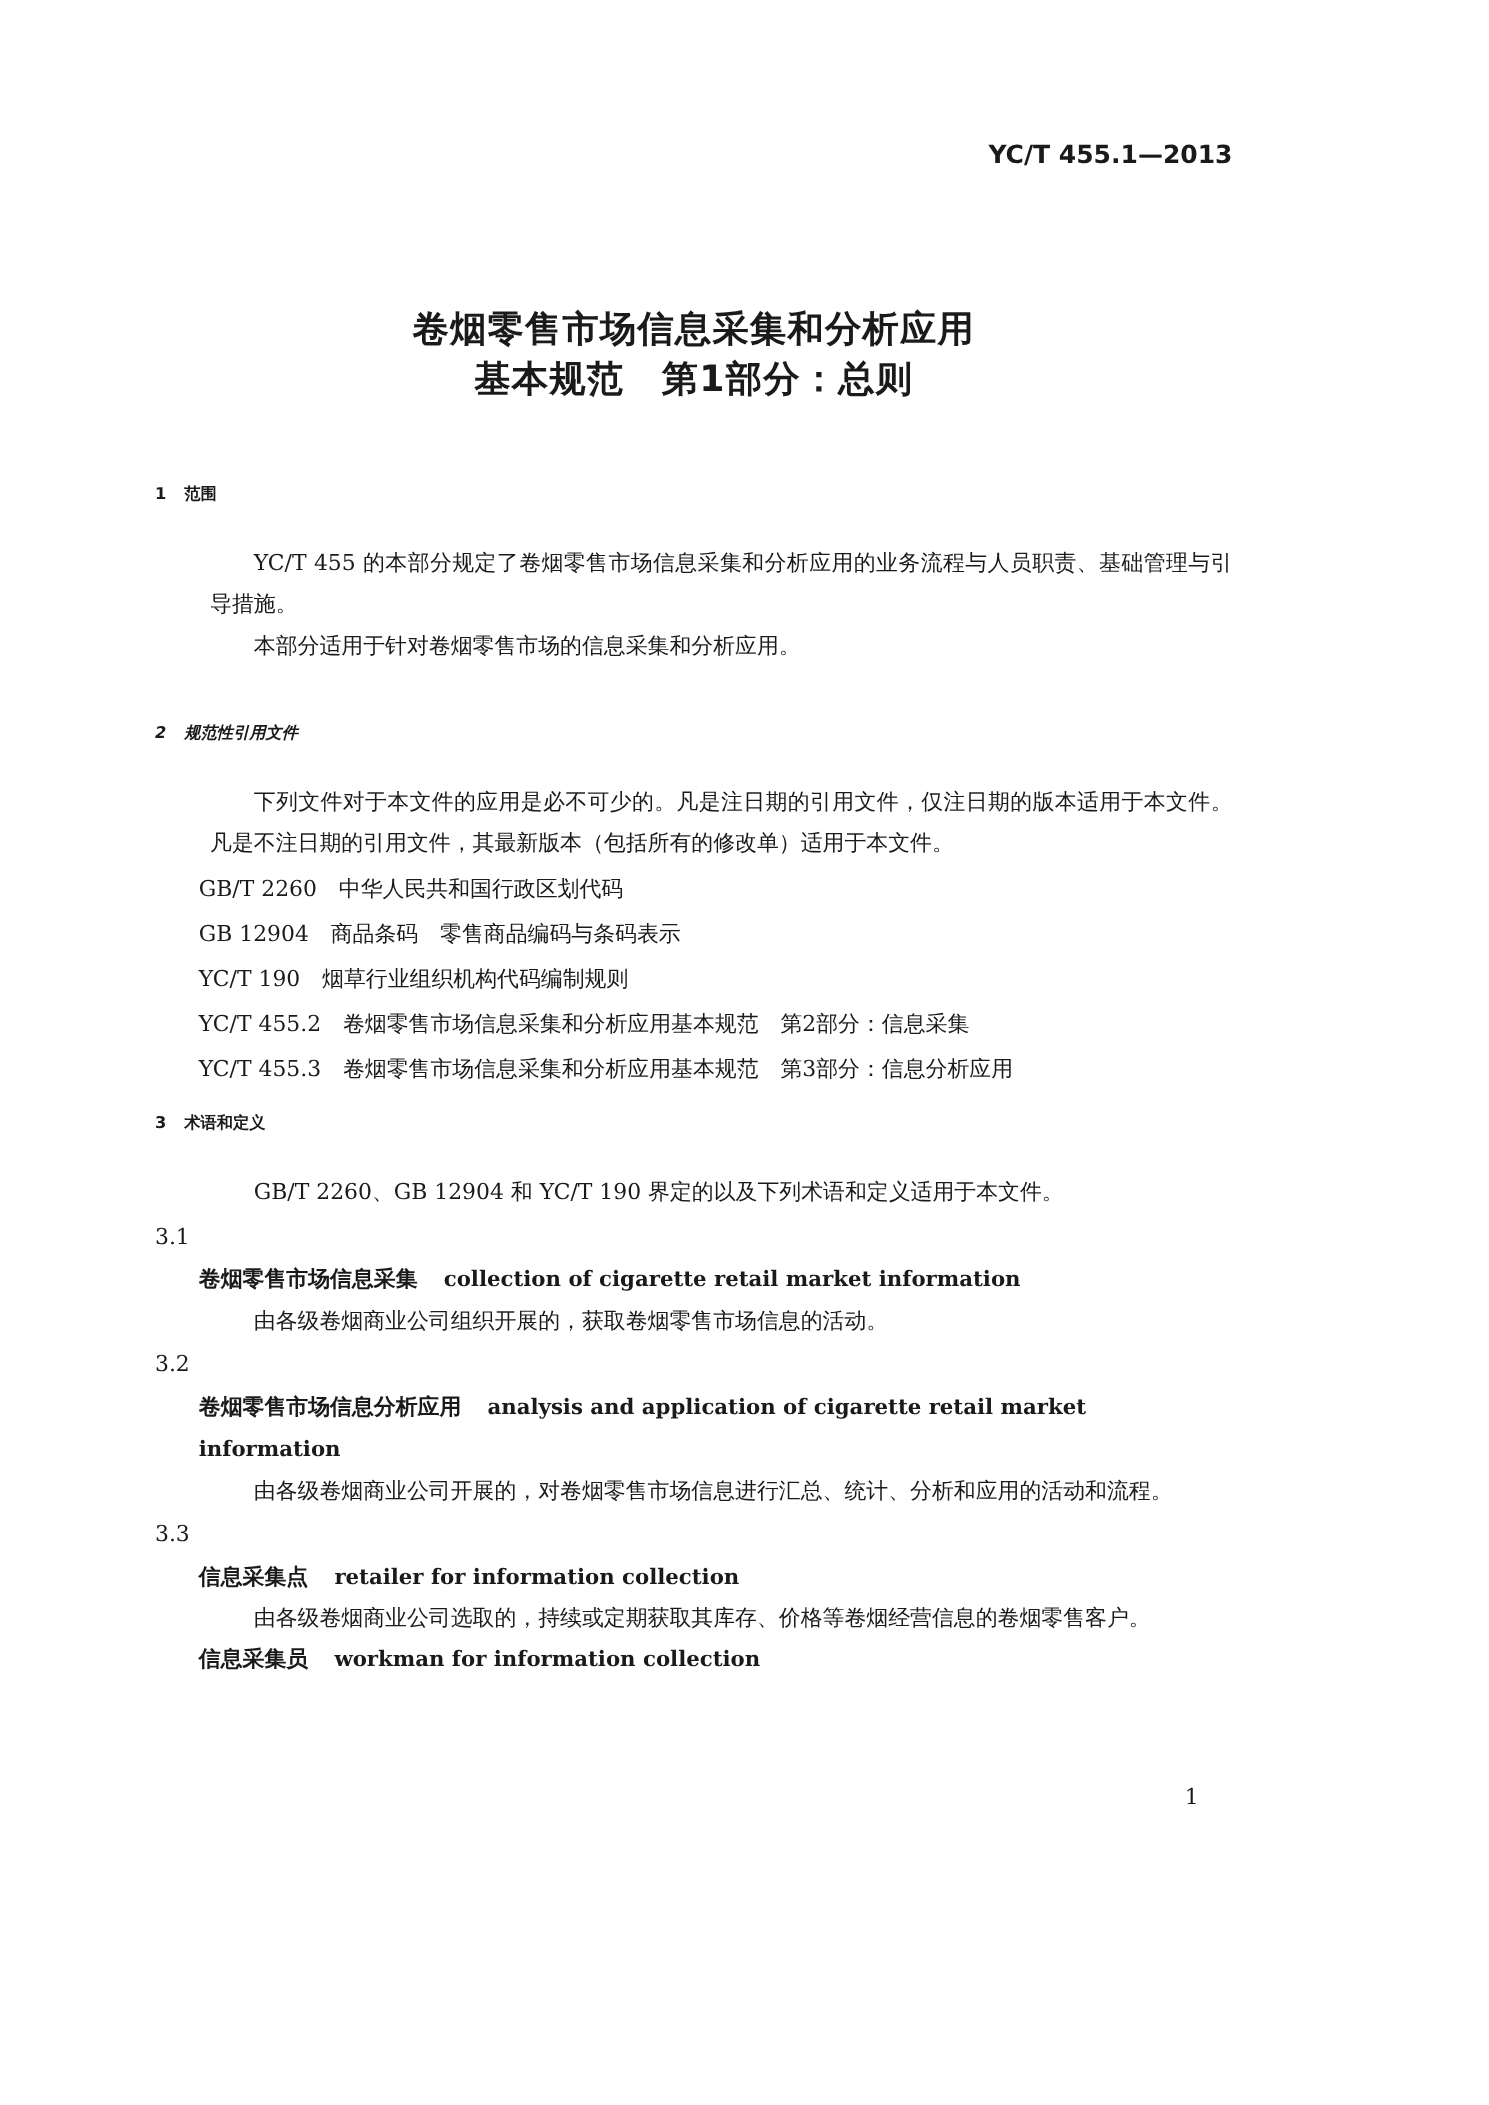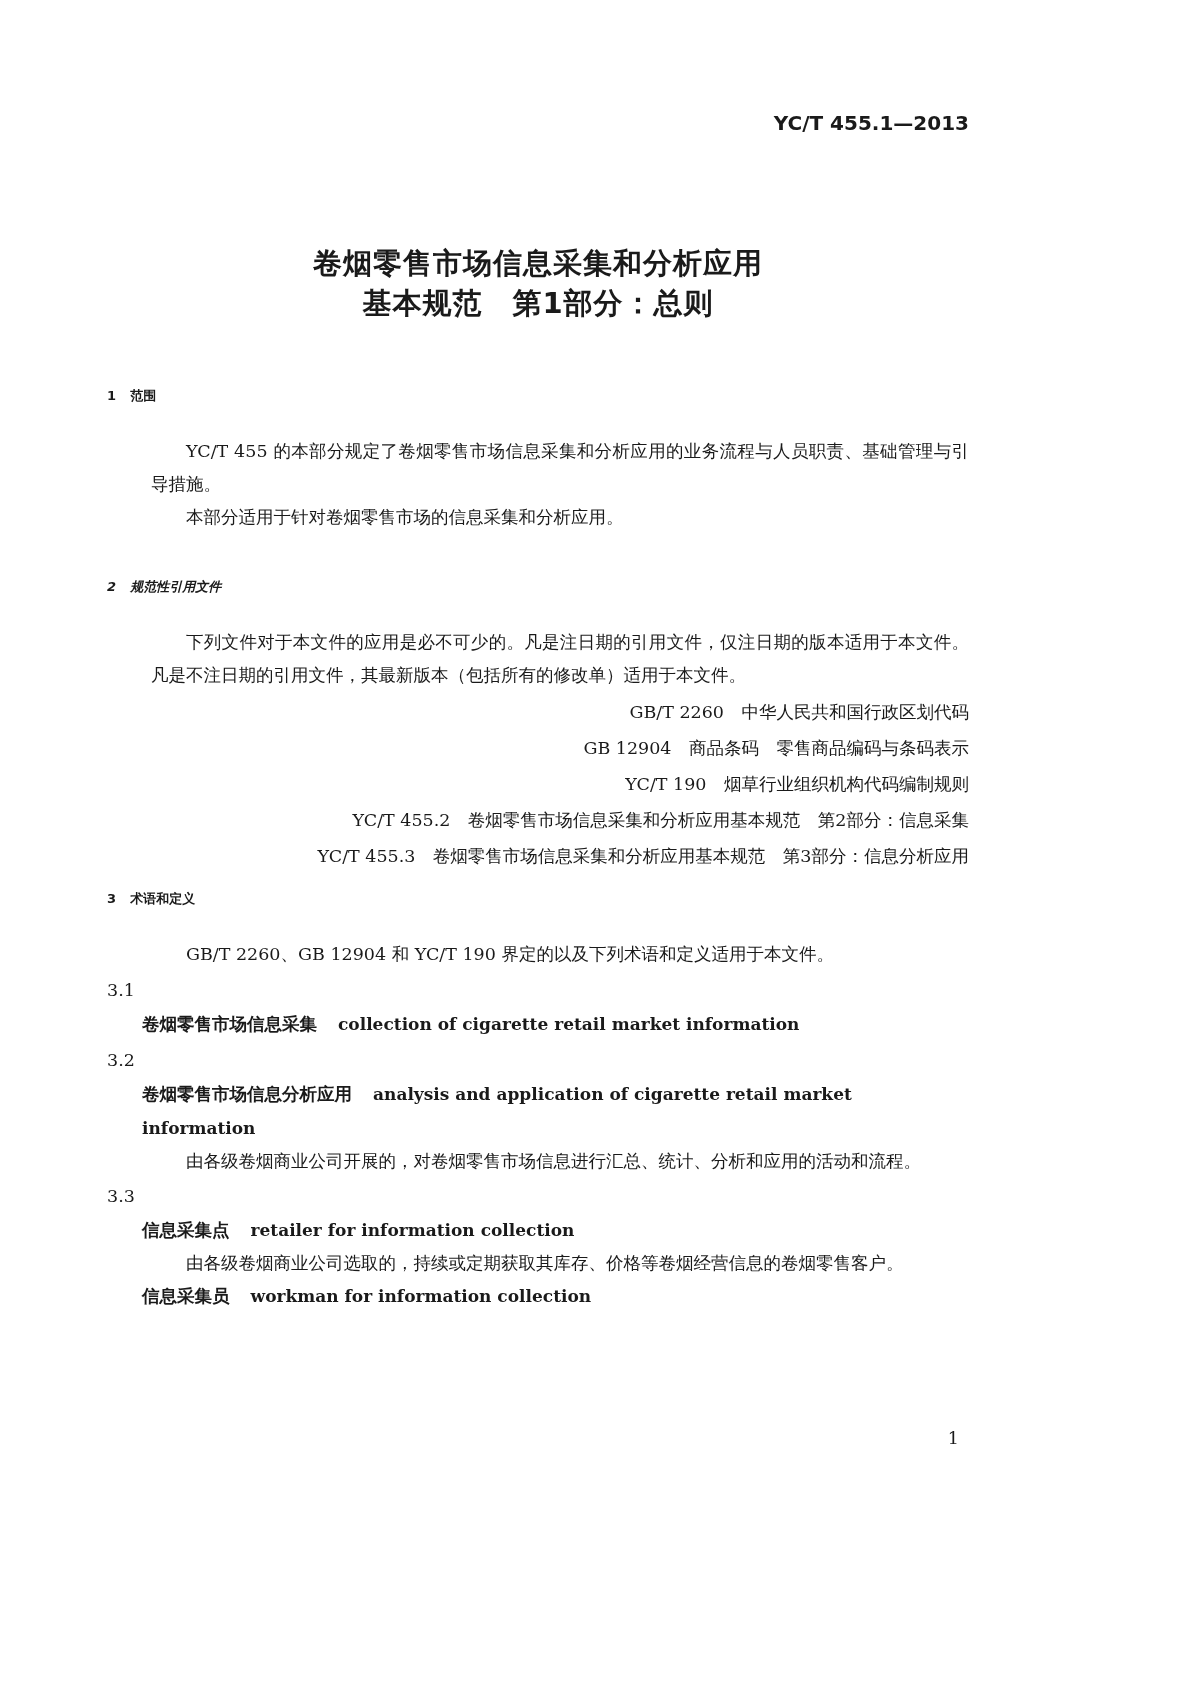--- a/index.html
+++ b/index.html
@@ -12,21 +12,21 @@
     color: #1a1a1a;
     overflow: hidden;
   }
   .page {
     position: absolute;
     inset: 0;
     background: #ffffff;
   }
   .content {
     position: absolute;
-    left: 107px;
+    left: 124px;
     top: 0;
     width: 862px;
   }
   .doc-code {
     margin-top: 110px;
     text-align: right;
     font-family: "DejaVu Sans", "Liberation Sans", sans-serif;
     font-weight: 600;
     font-size: 20px;
     line-height: 26px;
@@ -56,21 +56,20 @@
     text-align: justify;
   }
   .indent { text-indent: 2em; margin-left: 44px; }
   .after-heading { margin-top: 26px; }
   .refs { margin-top: 2px; }
   .ref-item {
     font-size: 17.5px;
     line-height: 36px;
     padding-left: 2em;
     white-space: nowrap;
-    text-align: right;
   }
   .term { margin-top: 0; }
   .term-num {
     font-size: 17.5px;
     line-height: 34px;
     margin-top: 2px;
   }
   .term-line {
     font-size: 17.5px;
     line-height: 34px;
@@ -127,20 +126,21 @@
     <div class="sec-heading s3">
       <span class="sec-num">3</span><span>术语和定义</span>
     </div>
     <p class="body indent after-heading">GB/T 2260、GB 12904 和 YC/T 190 界定的以及下列术语和定义适用于本文件。</p>
 
     <div class="term">
       <p class="term-num">3.1</p>
       <p class="term-line">
         <span class="term-cn">卷烟零售市场信息采集</span><span class="term-en">collection of cigarette retail market information</span>
       </p>
+      <p class="body indent term-def">由各级卷烟商业公司组织开展的，获取卷烟零售市场信息的活动。</p>
     </div>
 
     <div class="term">
       <p class="term-num">3.2</p>
       <p class="term-line">
         <span class="term-cn">卷烟零售市场信息分析应用</span><span class="term-en">analysis and application of cigarette retail market information</span>
       </p>
       <p class="body indent term-def">由各级卷烟商业公司开展的，对卷烟零售市场信息进行汇总、统计、分析和应用的活动和流程。</p>
     </div>
 

